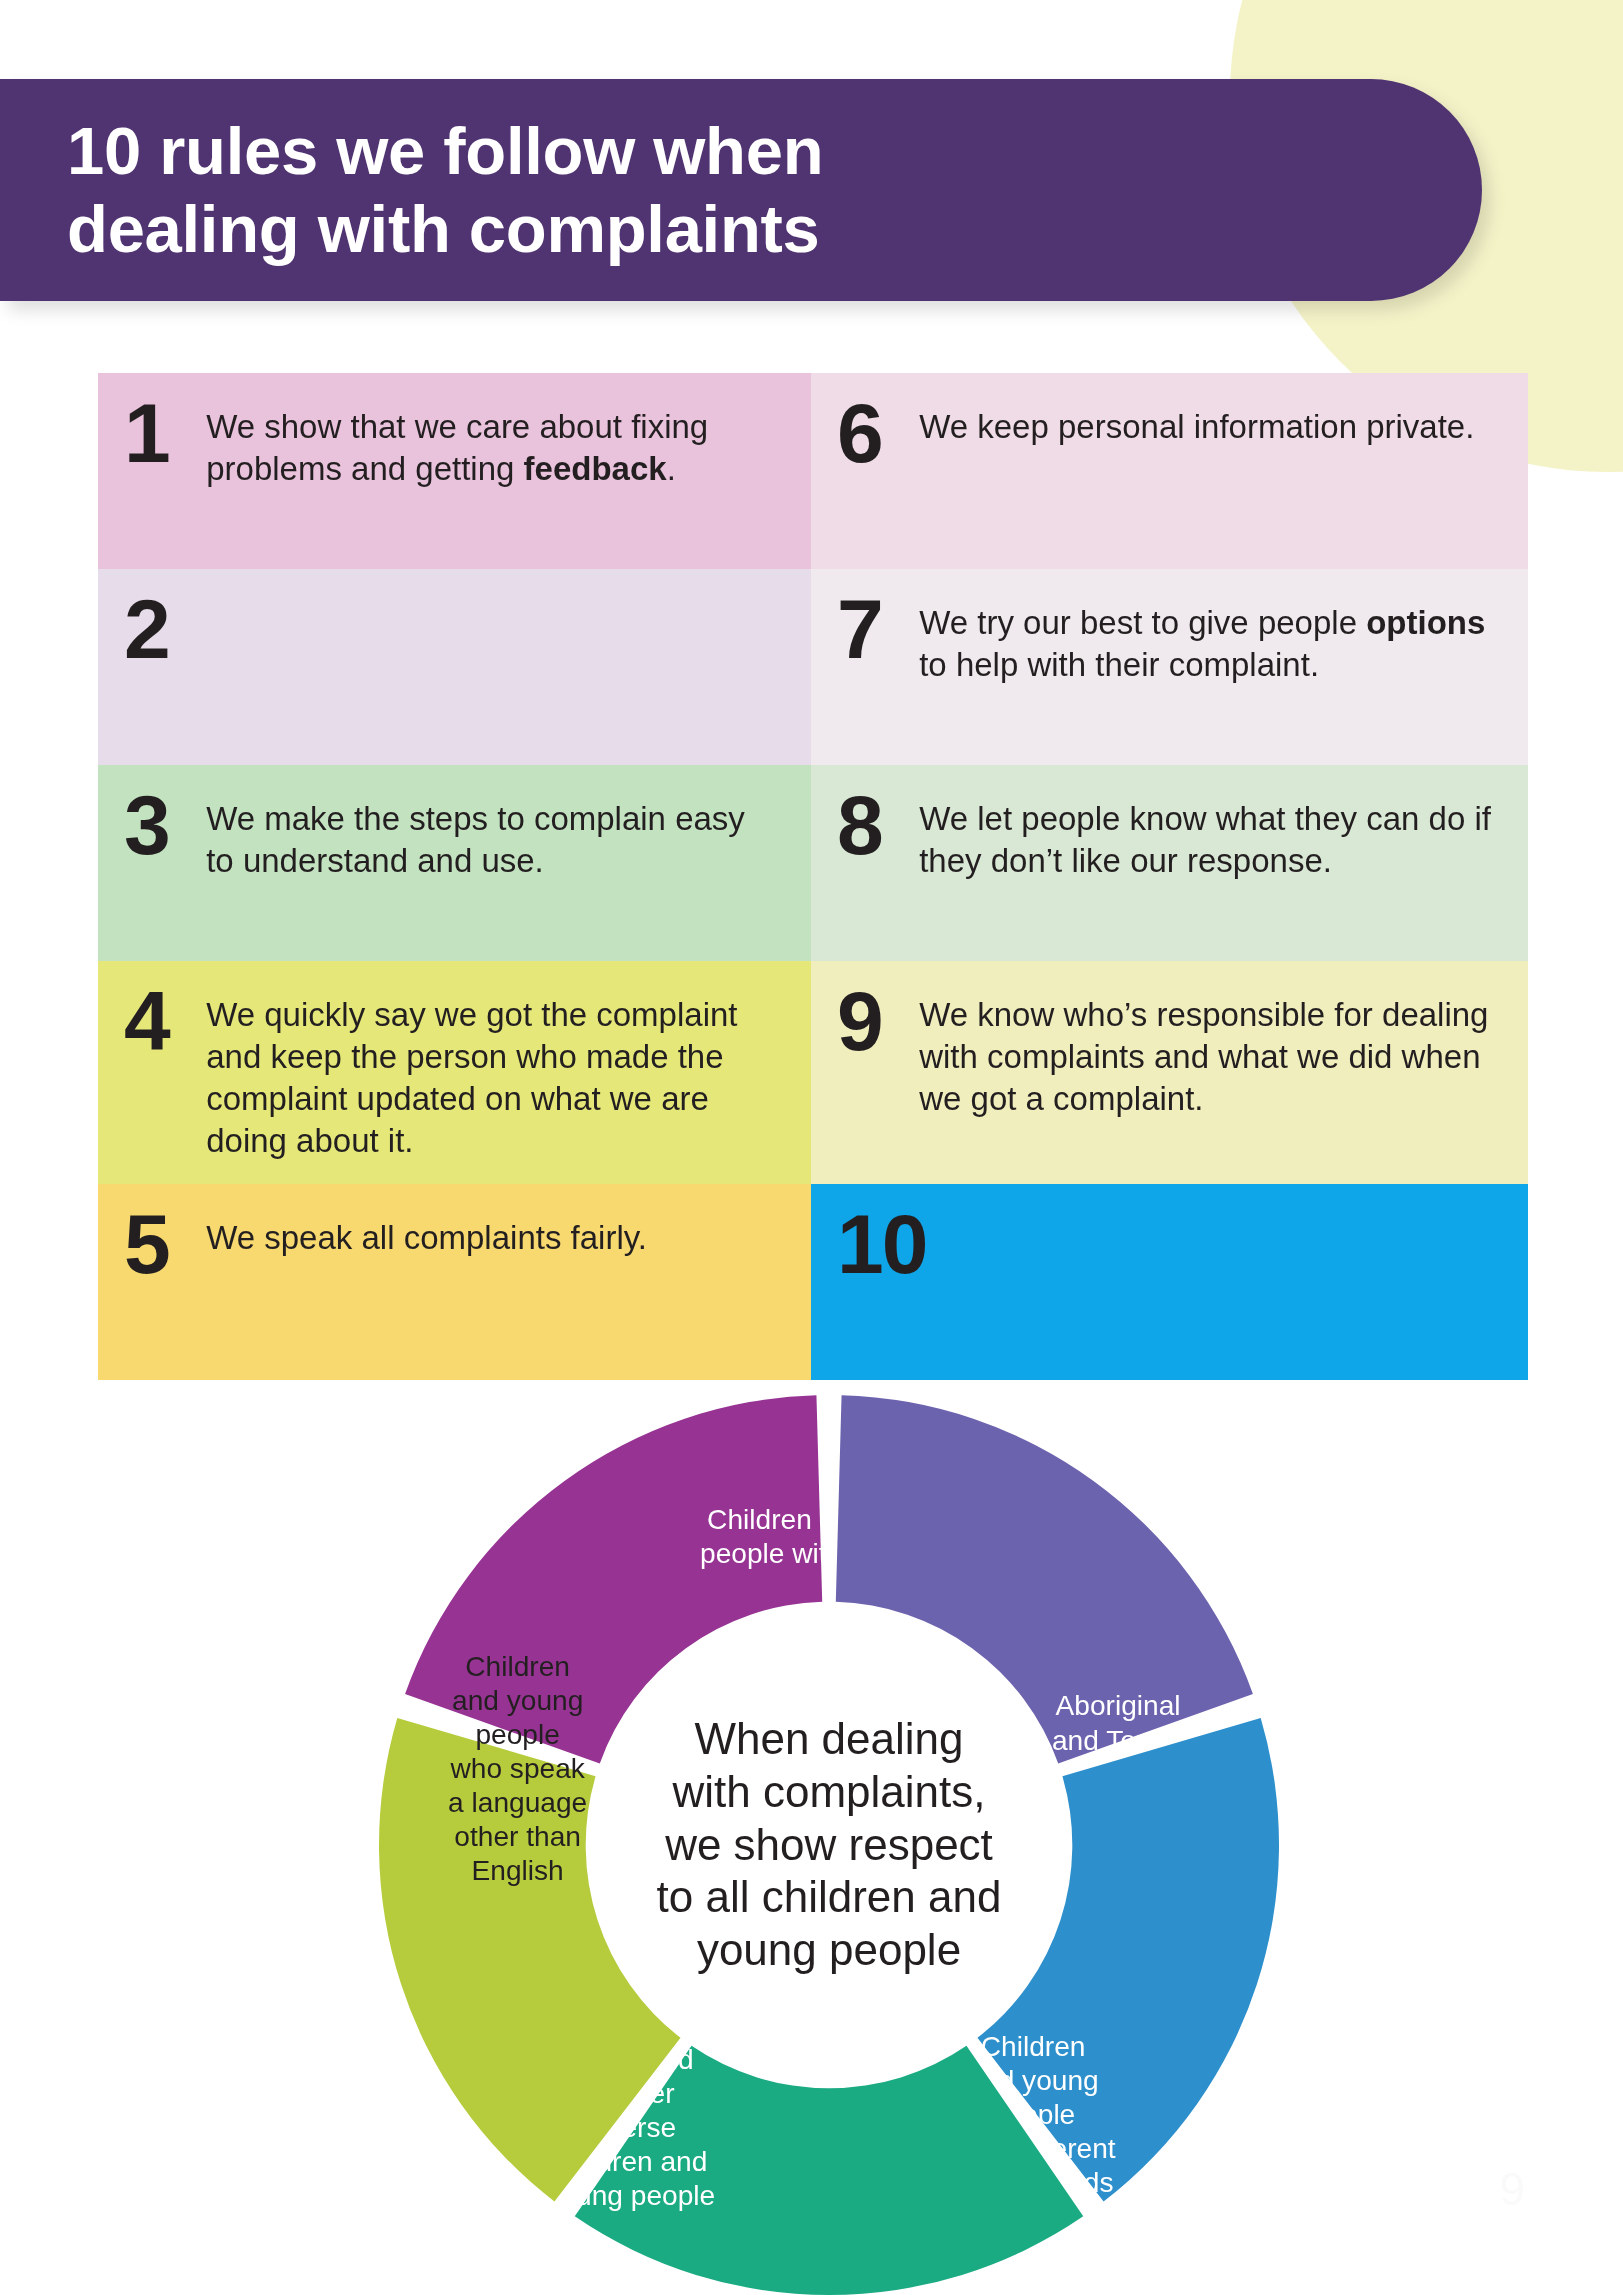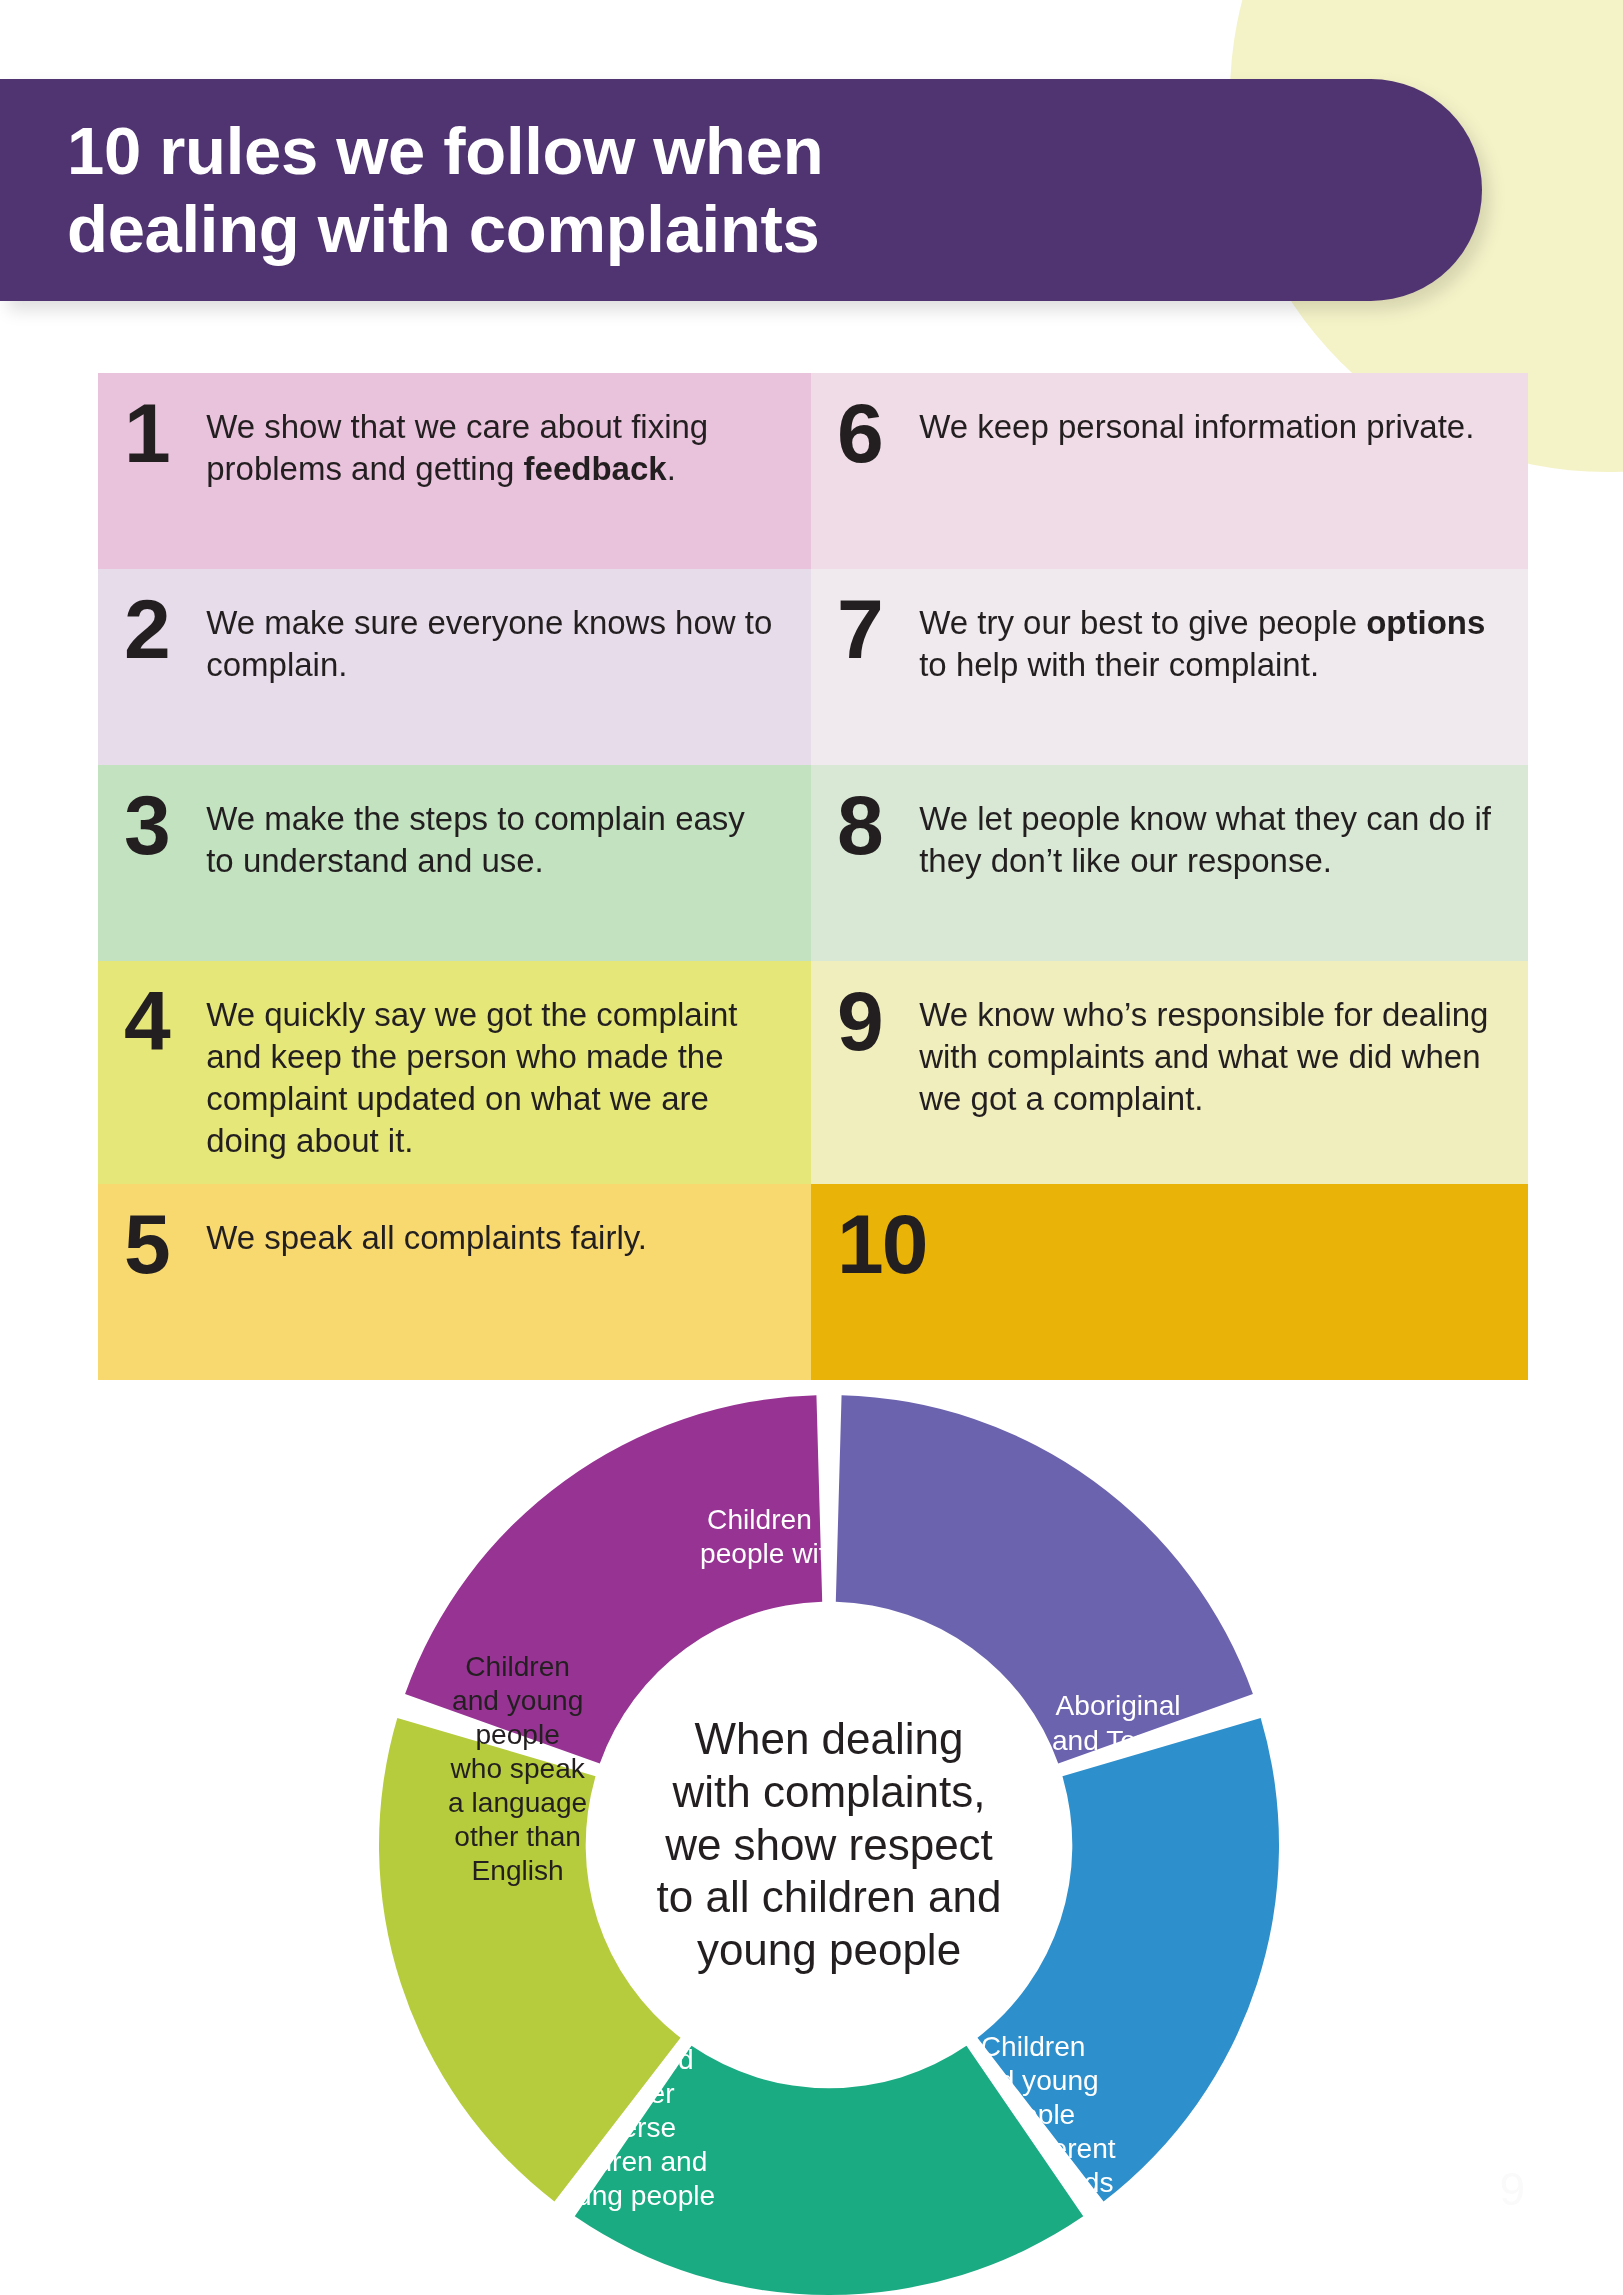--- a/index.html
+++ b/index.html
@@ -126,21 +126,20 @@
     <div class="rule-cell" style="background: rgb(233, 194, 220);">
       <div class="rule-num">1</div>
       <div class="rule-text">We show that we care about fixing problems and getting <b>feedback</b>.</div>
     </div>
     <div class="rule-cell" style="background: rgb(240, 220, 230);">
       <div class="rule-num">6</div>
       <div class="rule-text">We keep personal information private.</div>
     </div>
     <div class="rule-cell" style="background: rgb(231, 220, 234);">
       <div class="rule-num">2</div>
-      <div class="rule-text">We make sure everyone knows how to complain.</div>
     </div>
     <div class="rule-cell" style="background: rgb(240, 234, 238);">
       <div class="rule-num">7</div>
       <div class="rule-text">We try our best to give people <b>options</b> to help with their complaint.</div>
     </div>
     <div class="rule-cell" style="background: rgb(195, 226, 192);">
       <div class="rule-num">3</div>
       <div class="rule-text">We make the steps to complain easy to understand and use.</div>
     </div>
     <div class="rule-cell" style="background: rgb(217, 231, 213);">
@@ -152,21 +151,21 @@
       <div class="rule-text">We quickly say we got the complaint and keep the person who made the complaint updated on what we are doing about it.</div>
     </div>
     <div class="rule-cell" style="background: rgb(241, 238, 190);">
       <div class="rule-num">9</div>
       <div class="rule-text">We know who’s responsible for dealing with complaints and what we did when we got a complaint.</div>
     </div>
     <div class="rule-cell" style="background: rgb(247, 217, 112);">
       <div class="rule-num">5</div>
       <div class="rule-text">We speak all complaints fairly.</div>
     </div>
-    <div class="rule-cell" style="background: #eab308; flex-direction: column;">
+    <div class="rule-cell" style="background: #0ea5e9; flex-direction: column;">
       <div class="rule-num wide">10</div>
     </div>
   </div>
 
 <div id="wheel-wrap">
   <svg id="wheel-svg" viewBox="0 0 1376 1376">
       <path d="M 39.86447248233992 457.2093200118245 A 688 688 0 0 1 668.7899125581848 0.26824085223620386 L 677.6131503948325 316.14503720498817 A 372 372 0 0 0 337.5546275631256 563.212016052905 Z" fill="#963393"></path>
       <text class="seg-label" x="688" y="205" fill="#ffffff" text-anchor="middle"><tspan x="688" dy="0">Children and young</tspan><tspan x="688" dy="52">people with disability</tspan></text>
       <path d="M 707.2100874418153 0.26824085223620386 A 688 688 0 0 1 1336.1355275176602 457.2093200118246 L 1038.4453724368745 563.2120160529051 A 372 372 0 0 0 698.3868496051675 316.14503720498817 Z" fill="#6C63AF"></path>
       <text class="seg-label" x="1130" y="490" fill="#ffffff" text-anchor="middle"><tspan x="1130" dy="0">Aboriginal</tspan><tspan x="1130" dy="52">and Torres</tspan><tspan x="1130" dy="52">Strait</tspan><tspan x="1130" dy="52">Islander</tspan><tspan x="1130" dy="52">children</tspan><tspan x="1130" dy="52">and young</tspan><tspan x="1130" dy="52">people</tspan></text>

